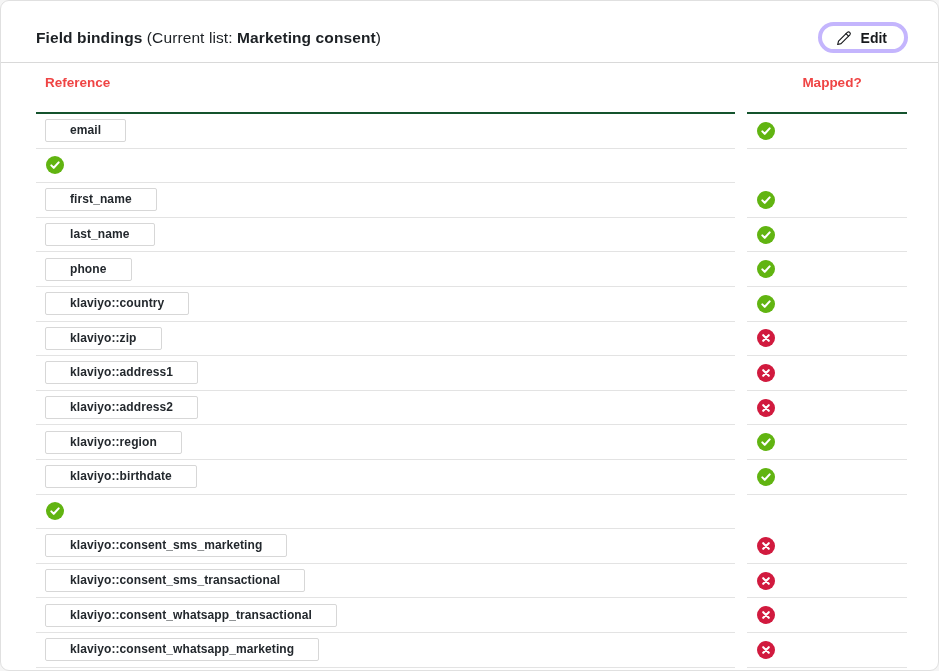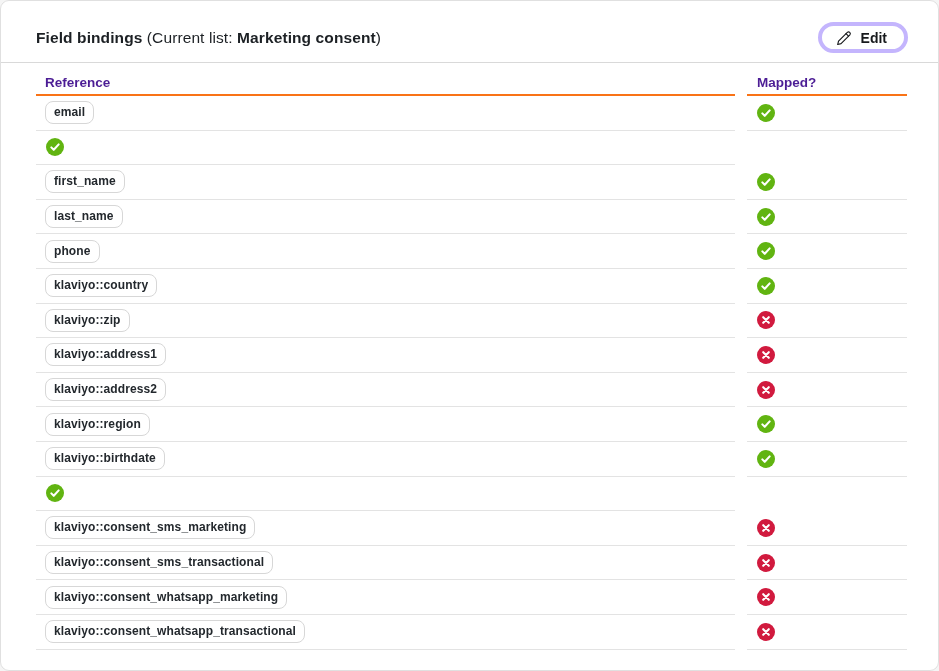--- a/index.html
+++ b/index.html
@@ -55,41 +55,41 @@
   .table {
     padding: 0 31px 0 35px;
   }
   .thead, .tr {
     display: grid;
     grid-template-columns: 1fr 160px;
     column-gap: 12px;
   }
   .th {
     box-sizing: border-box;
-    padding: 12px 0 4px 9px;
+    padding: 12px 0 22px 9px;
     font-size: 13.5px;
     font-weight: 700;
-    color: #4c1d95;
-    border-bottom: 2px solid #f97316;
-  }
-  .th.map { padding-left: 10px; }
+    color: #ef4444;
+    border-bottom: 2px solid #14532d;
+  }
+  .th.map { padding-left: 10px; text-align: center; }
   .td {
     box-sizing: border-box;
     height: 34.6px;
     display: flex;
     align-items: center;
     padding-left: 9px;
     border-bottom: 1px solid #e3e3e3;
   }
   .td.map { padding-left: 10px; }
   .badge {
     display: inline-block;
-    padding: 3px 8px 4px;
+    padding: 3px 24px 4px;
     border: 1px solid #d7d7d7;
-    border-radius: 8px;
+    border-radius: 2px;
     background: #ffffff;
     font-size: 12px;
     font-weight: 600;
     color: #23282d;
     letter-spacing: 0.1px;
     white-space: nowrap;
   }
   .status { display: inline-flex; width: 18px; height: 18px; }
   .status svg { display: block; }
 </style>
@@ -304,41 +304,41 @@
               <svg width="18" height="18" viewBox="0 0 20 20">
                 <circle cx="10" cy="10" r="10" fill="#d11a3e"></circle>
                 <path d="M6.9 6.9l6.2 6.2M13.1 6.9l-6.2 6.2" fill="none" stroke="#ffffff" stroke-width="2.3" stroke-linecap="round"></path>
               </svg>
             </span>
     </div>
   </div>
 
   <div class="tr">
     <div class="td ref">
+      <span class="badge">klaviyo::consent_whatsapp_transactional</span>
+    </div>
+    <div class="td map">
+      <span class="status">
+              <svg width="18" height="18" viewBox="0 0 20 20">
+                <circle cx="10" cy="10" r="10" fill="#d11a3e"></circle>
+                <path d="M6.9 6.9l6.2 6.2M13.1 6.9l-6.2 6.2" fill="none" stroke="#ffffff" stroke-width="2.3" stroke-linecap="round"></path>
+              </svg>
+            </span>
+    </div>
+  </div>
+
+  <div class="tr">
+    <div class="td ref">
       <span class="badge">klaviyo::consent_whatsapp_marketing</span>
     </div>
     <div class="td map">
       <span class="status">
               <svg width="18" height="18" viewBox="0 0 20 20">
                 <circle cx="10" cy="10" r="10" fill="#d11a3e"></circle>
                 <path d="M6.9 6.9l6.2 6.2M13.1 6.9l-6.2 6.2" fill="none" stroke="#ffffff" stroke-width="2.3" stroke-linecap="round"></path>
               </svg>
             </span>
     </div>
   </div>
-
-  <div class="tr">
-    <div class="td ref">
-      <span class="badge">klaviyo::consent_whatsapp_transactional</span>
-    </div>
-    <div class="td map">
-      <span class="status">
-              <svg width="18" height="18" viewBox="0 0 20 20">
-                <circle cx="10" cy="10" r="10" fill="#d11a3e"></circle>
-                <path d="M6.9 6.9l6.2 6.2M13.1 6.9l-6.2 6.2" fill="none" stroke="#ffffff" stroke-width="2.3" stroke-linecap="round"></path>
-              </svg>
-            </span>
-    </div>
-  </div>
 </div>
   </div>
 
 </div>
 
 </body></html>

